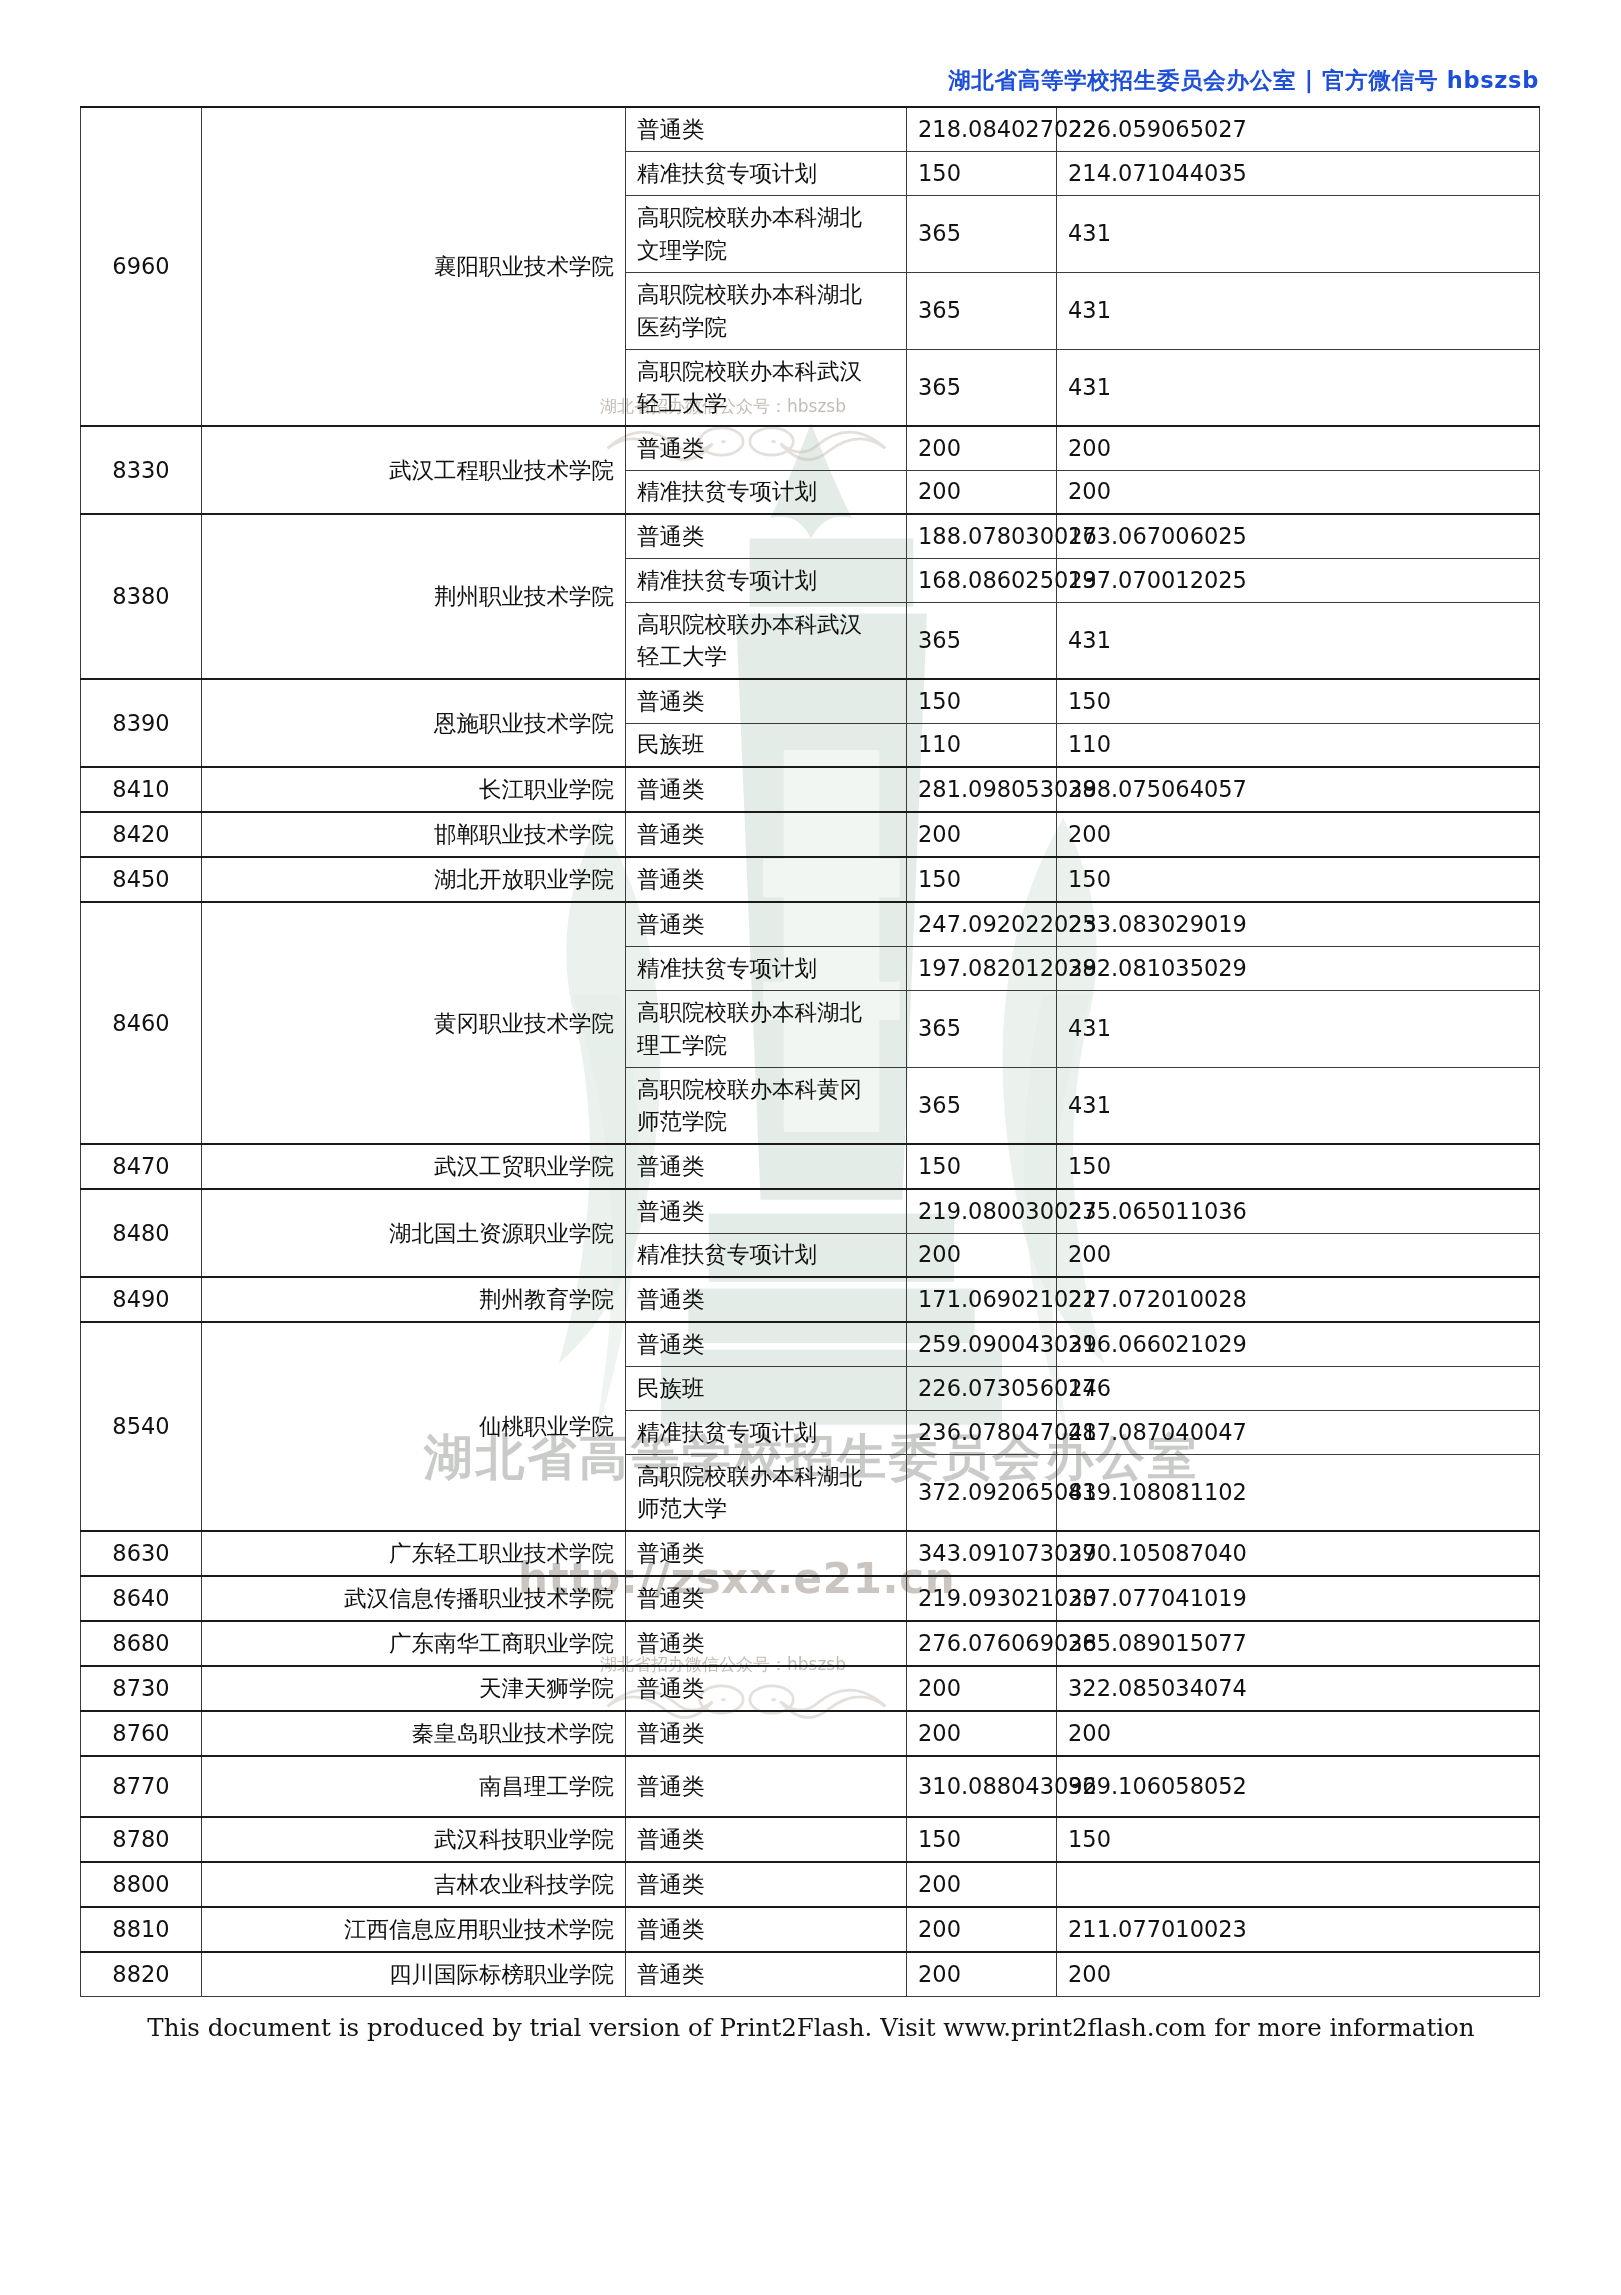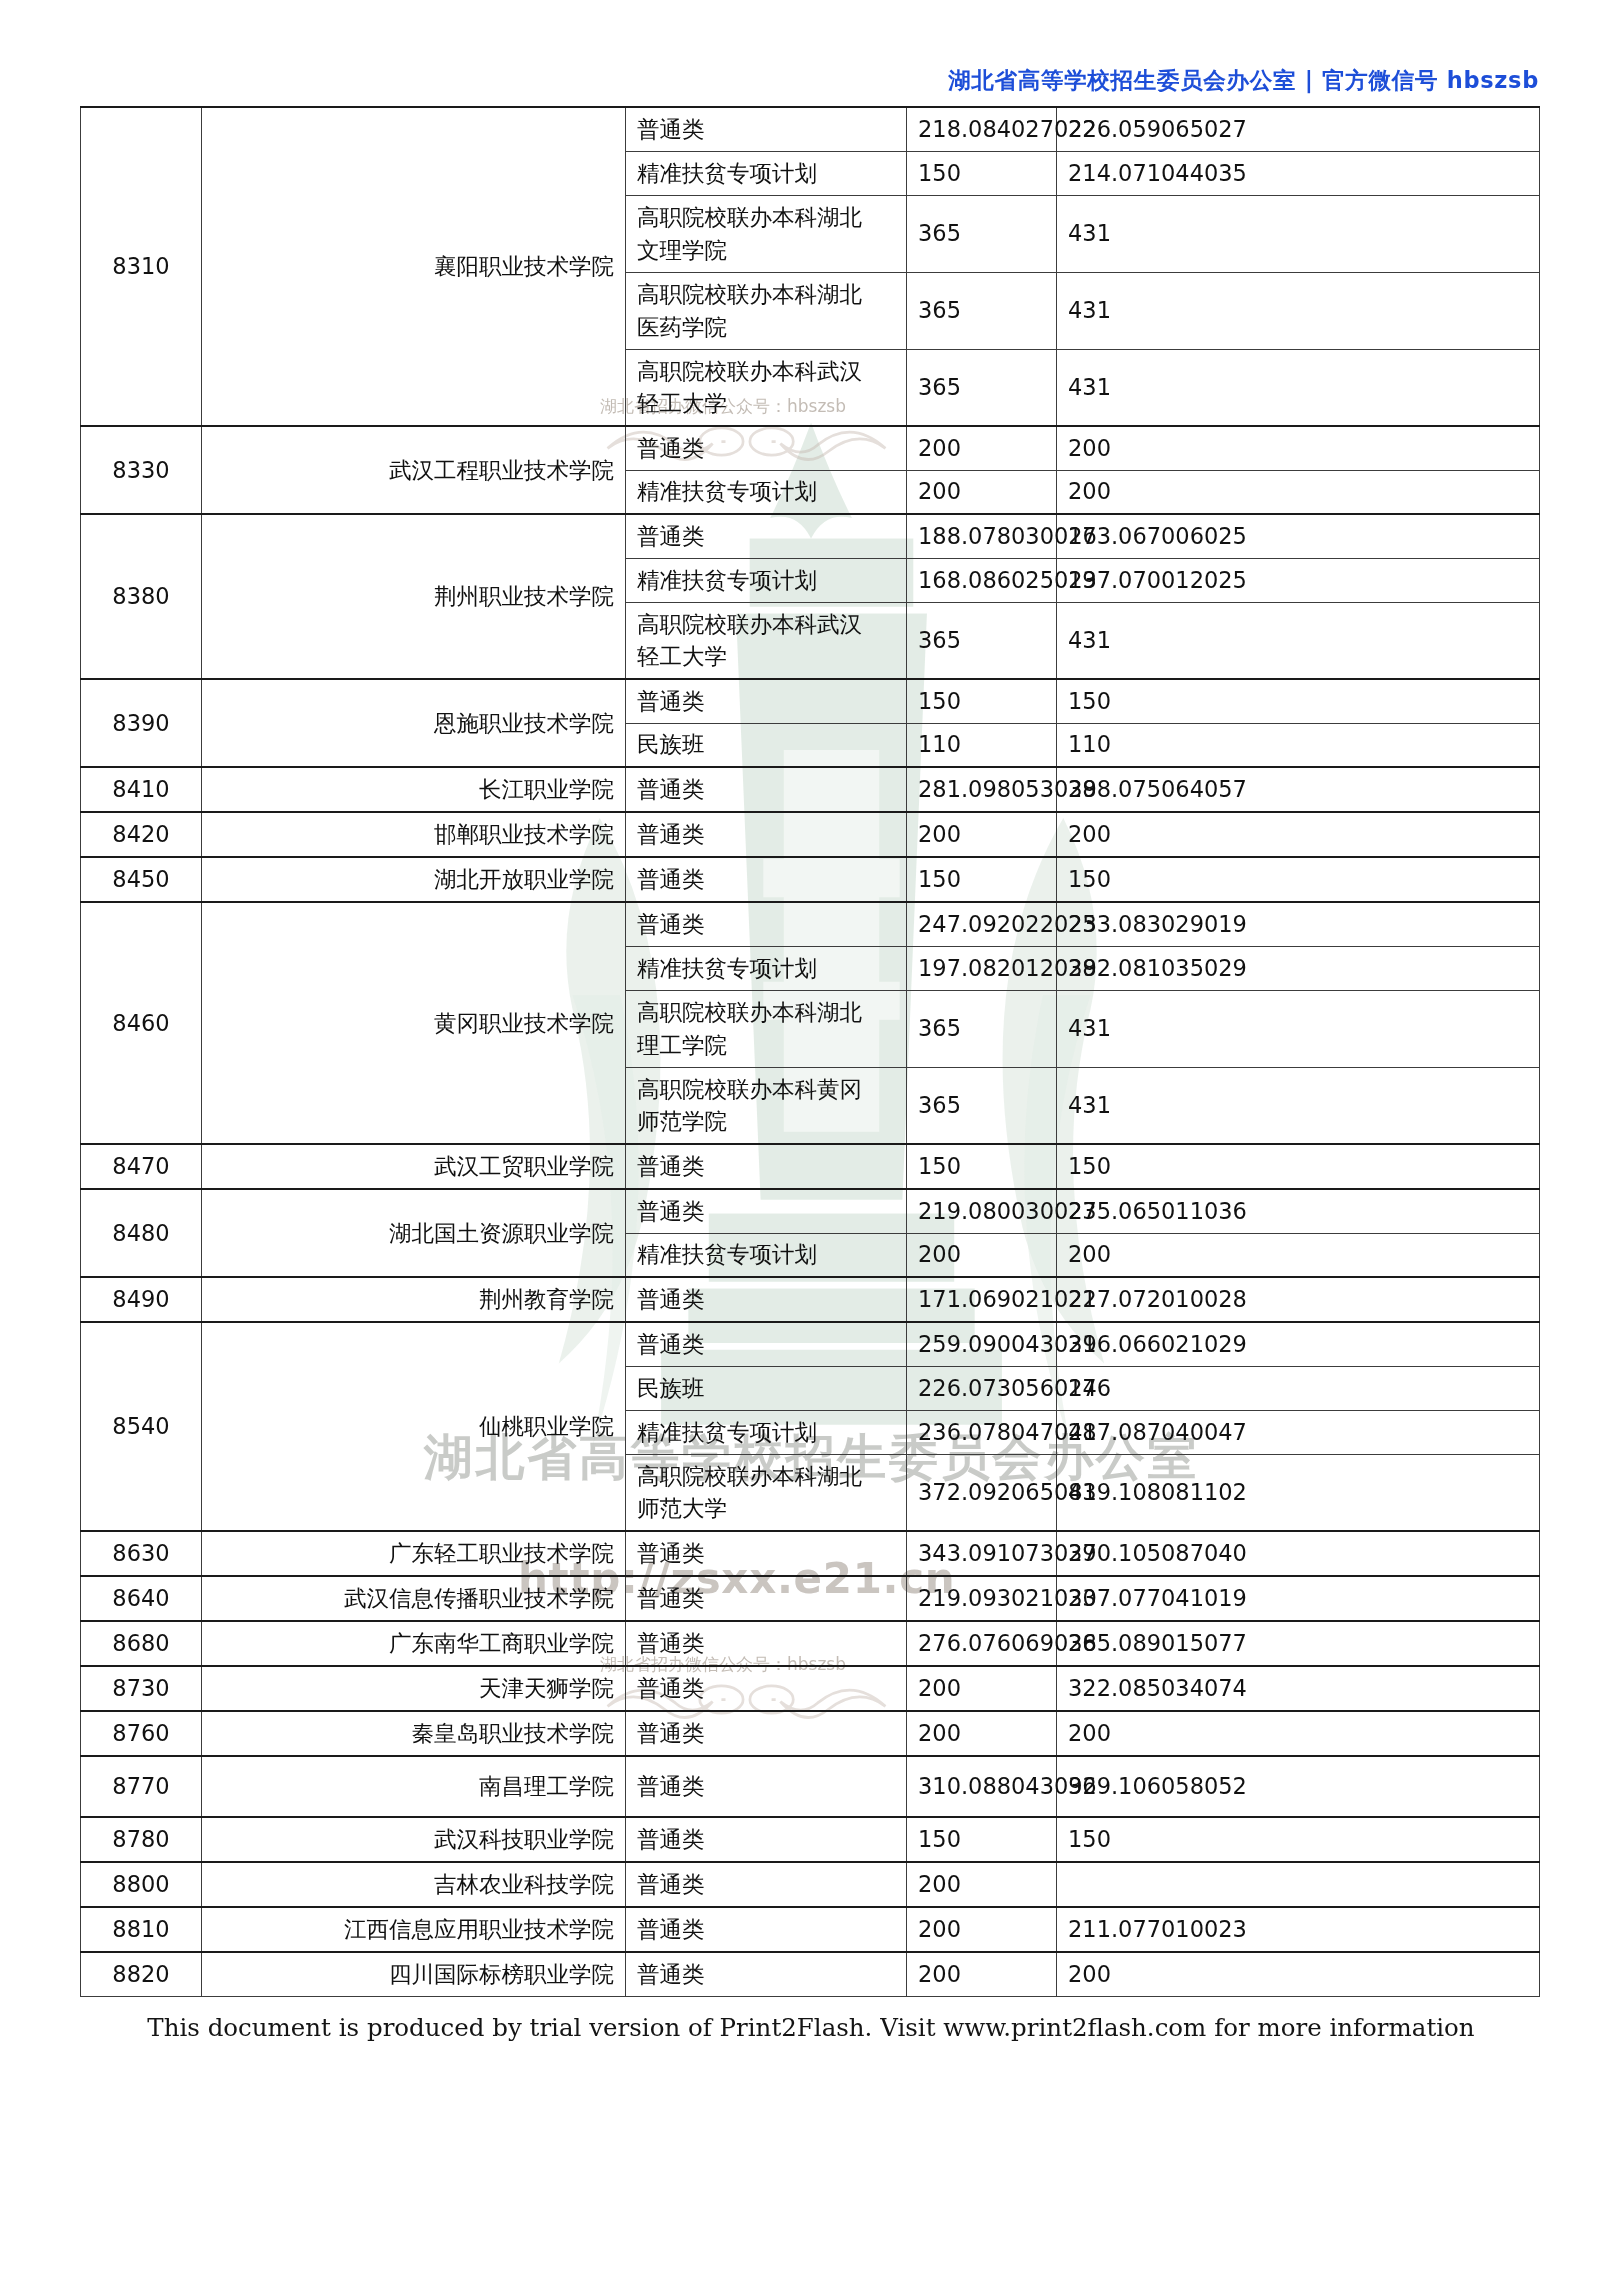--- a/index.html
+++ b/index.html
@@ -202,21 +202,21 @@
   <table class="score-table">
     <colgroup>
       <col class="c-code">
         <col class="c-school">
         <col class="c-plan">
         <col class="c-sci">
         <col class="c-art">
     </colgroup>
     <tbody id="tbody">
         <tr class="grp-top" style="height: 44px;">
-          <td class="code" rowspan="5">8310</td>
+          <td class="code" rowspan="5">6960</td>
           <td class="school" rowspan="5">襄阳职业技术学院</td>
           <td class="plan">普通类</td>
           <td class="val">218.084027022</td>
           <td class="val">226.059065027</td>
         </tr>
         <tr style="height: 44px;">
           <td class="plan">精准扶贫专项计划</td>
           <td class="val">150</td>
           <td class="val">214.071044035</td>
         </tr>

